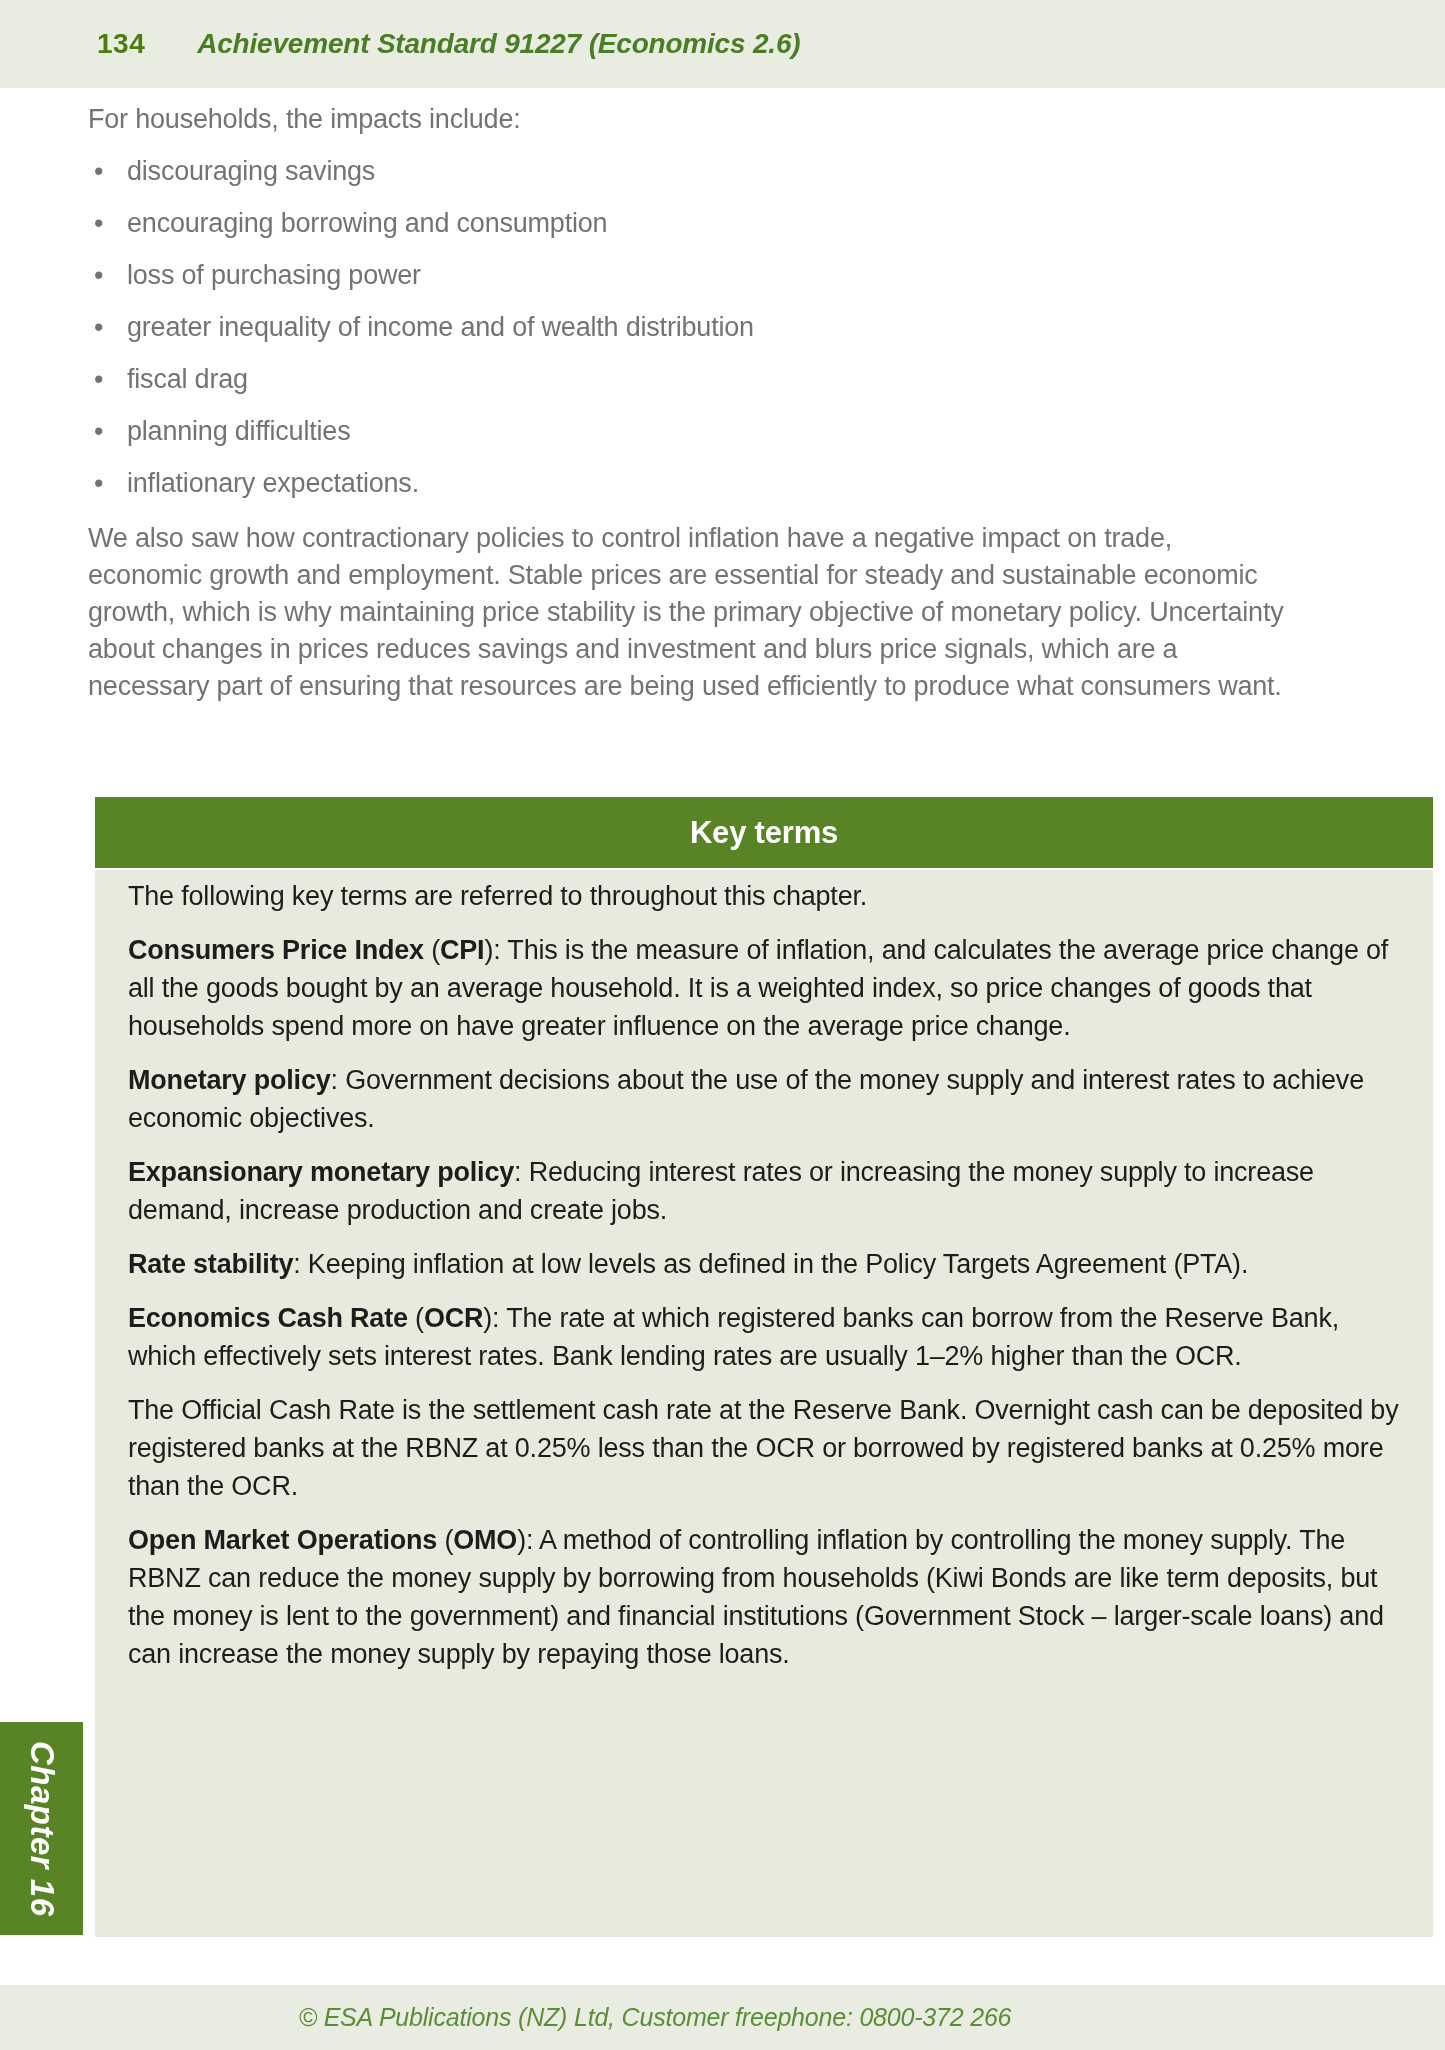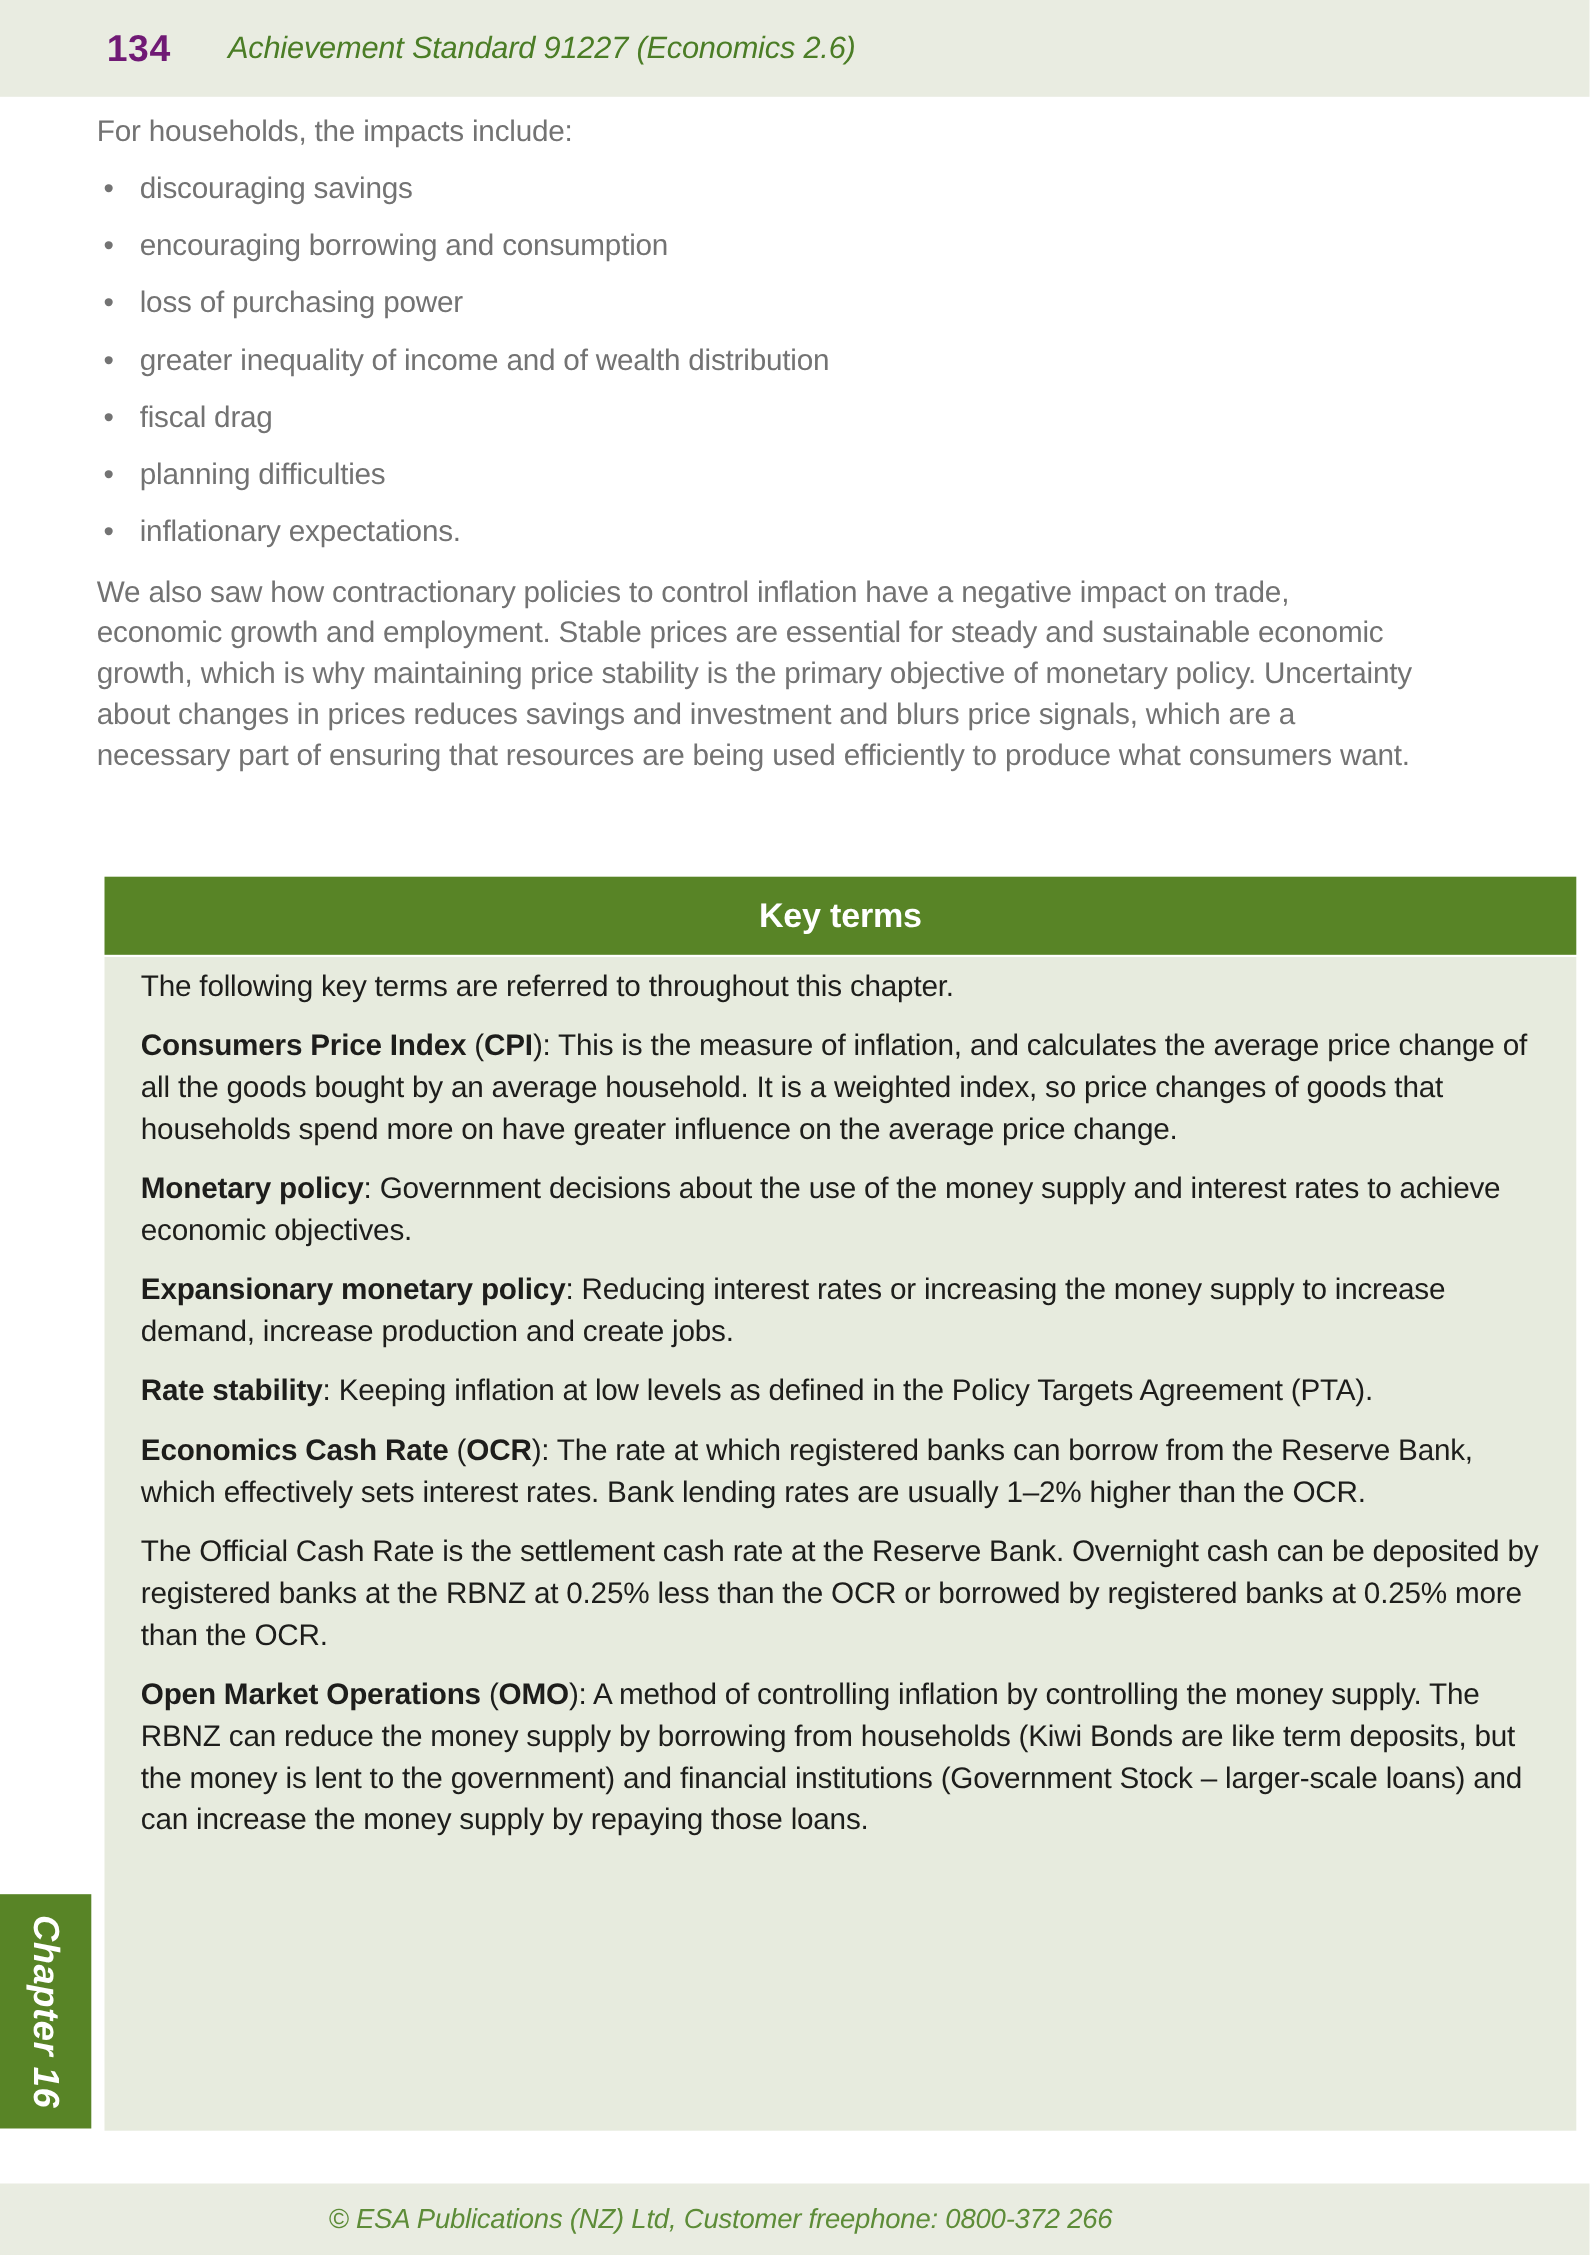--- a/index.html
+++ b/index.html
@@ -8,25 +8,25 @@
     background:#ffffff;
     font-family:"Liberation Sans", sans-serif;
     overflow:hidden;
   }
   
   .header-band {
     position:absolute; top:0; left:0; width:1445px; height:88px;
     background:#e9ece1; display:flex; align-items:center;
   }
   .page-num {
-    margin-left:97px; font-size:34px; font-weight:bold; color:#701a75;
+    margin-left:97px; font-size:28px; font-weight:bold; color:#4d7c0f;
     letter-spacing:0.5px;
   }
   .header-title {
-    margin-left:52px; font-size:28px; font-weight:normal; font-style:italic;
+    margin-left:52px; font-size:28px; font-weight:bold; font-style:italic;
     color:#4b7d26; letter-spacing:-0.2px;
   }
   
   .body-block {
     position:absolute; left:88px; top:101px; width:1200px;
     color:#737373; font-size:27px; line-height:37px; letter-spacing:-0.2px;
   }
   .intro { margin:0 0 15px 0; }
   ul.bullets { list-style:none; margin:0; padding:0; }
   ul.bullets li { display:flex; margin-bottom:15px; }

